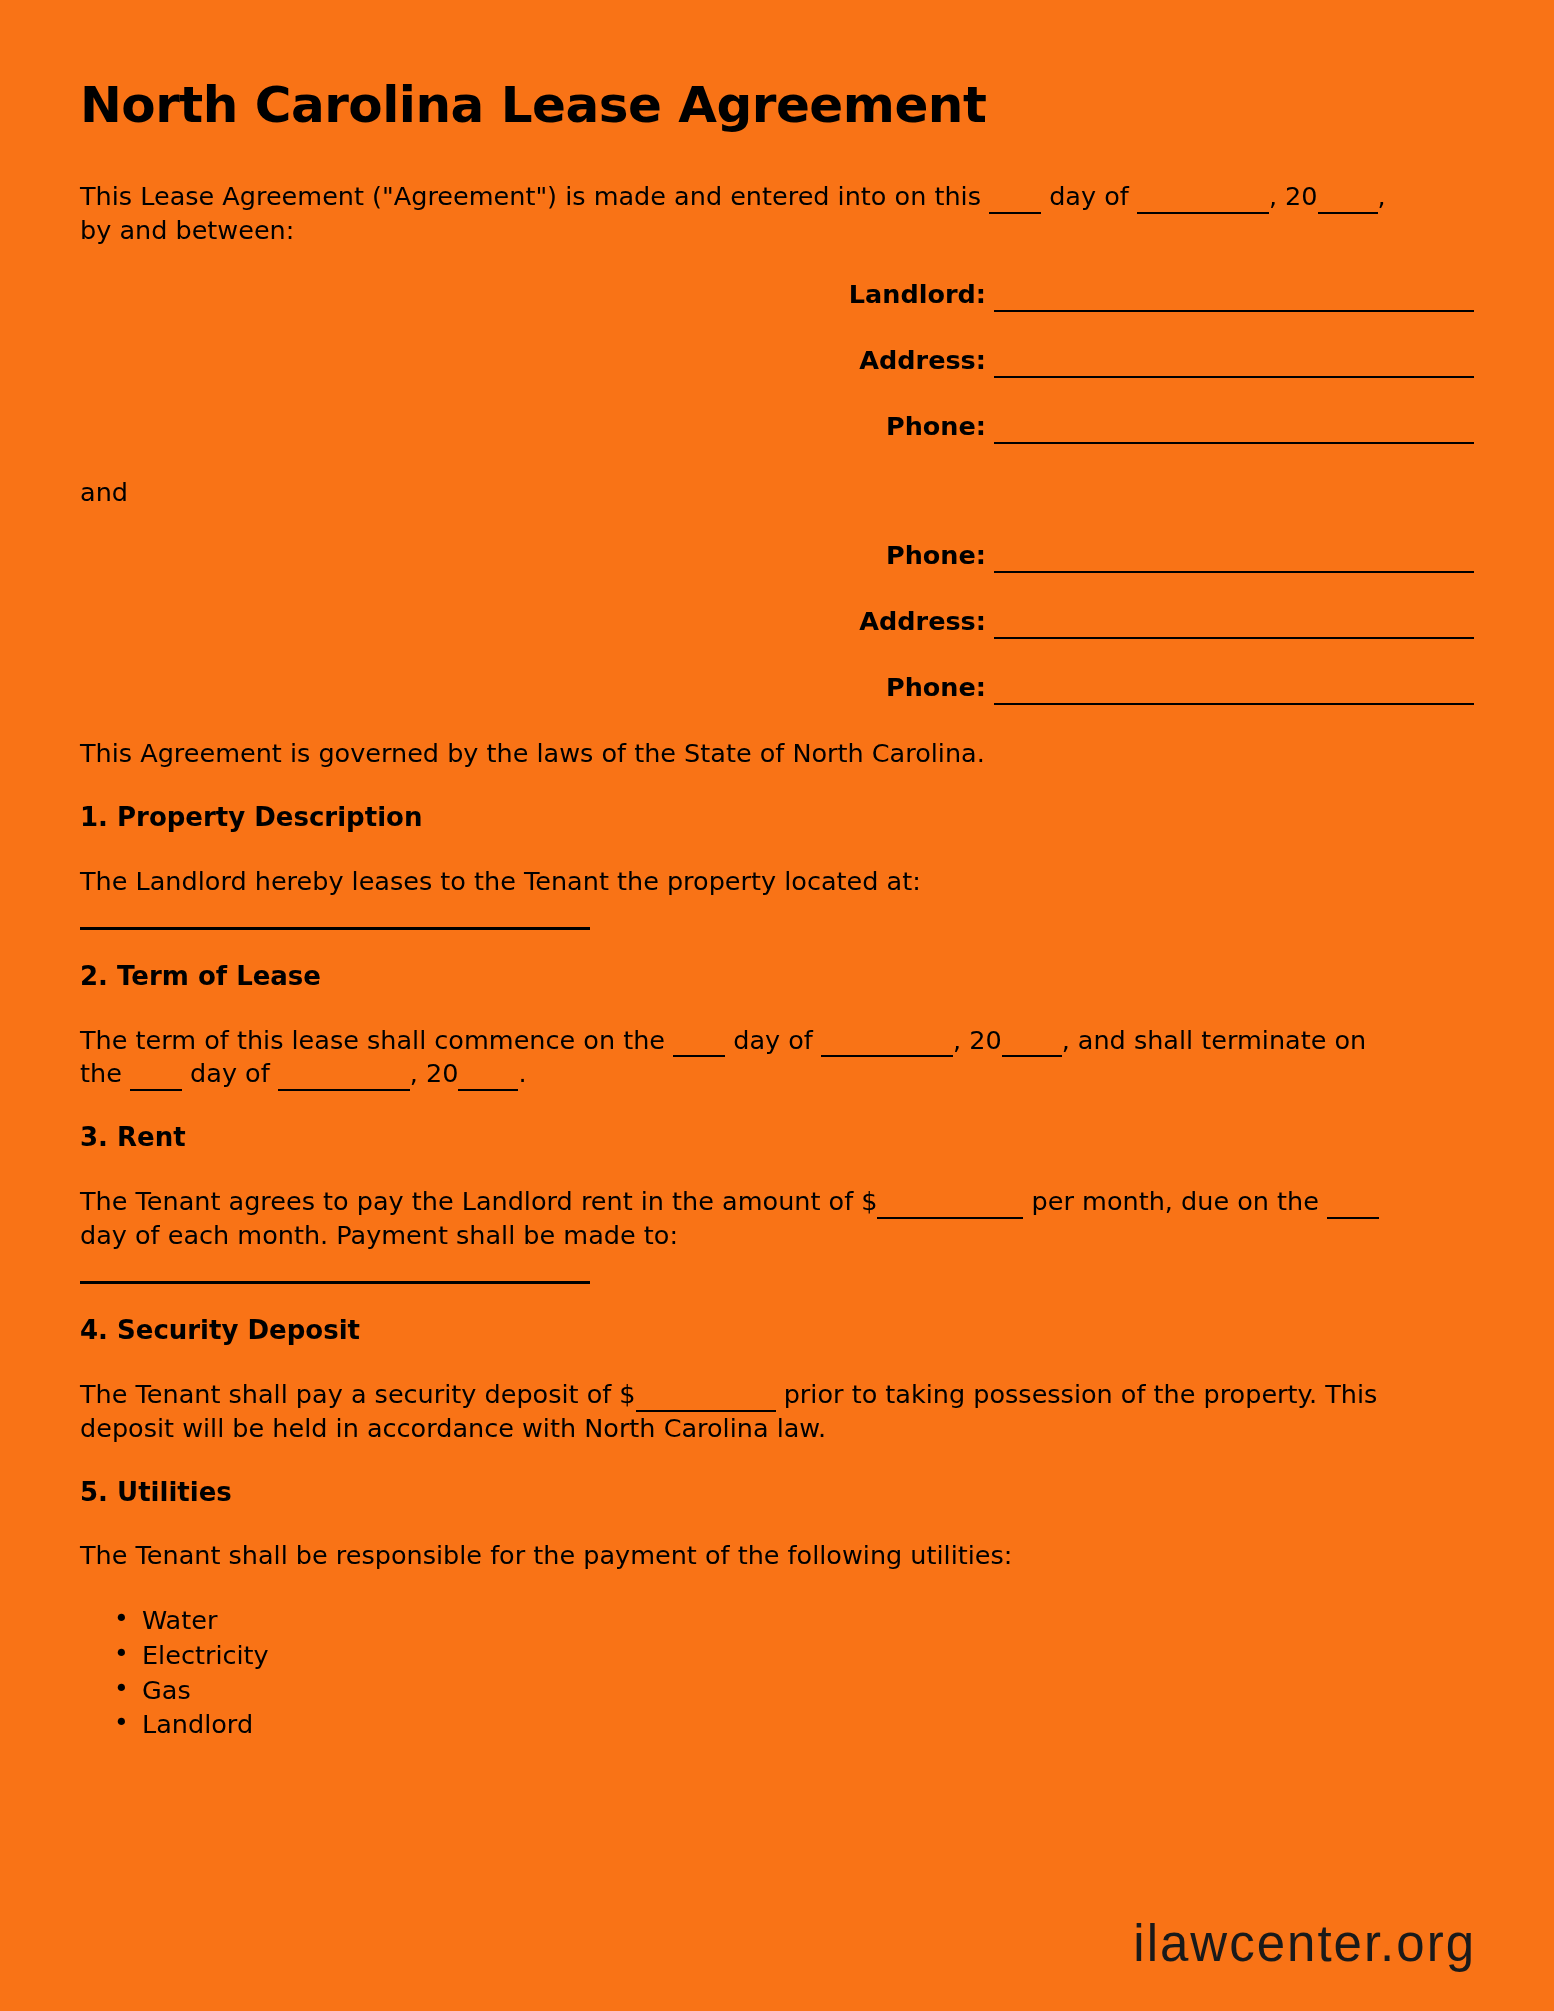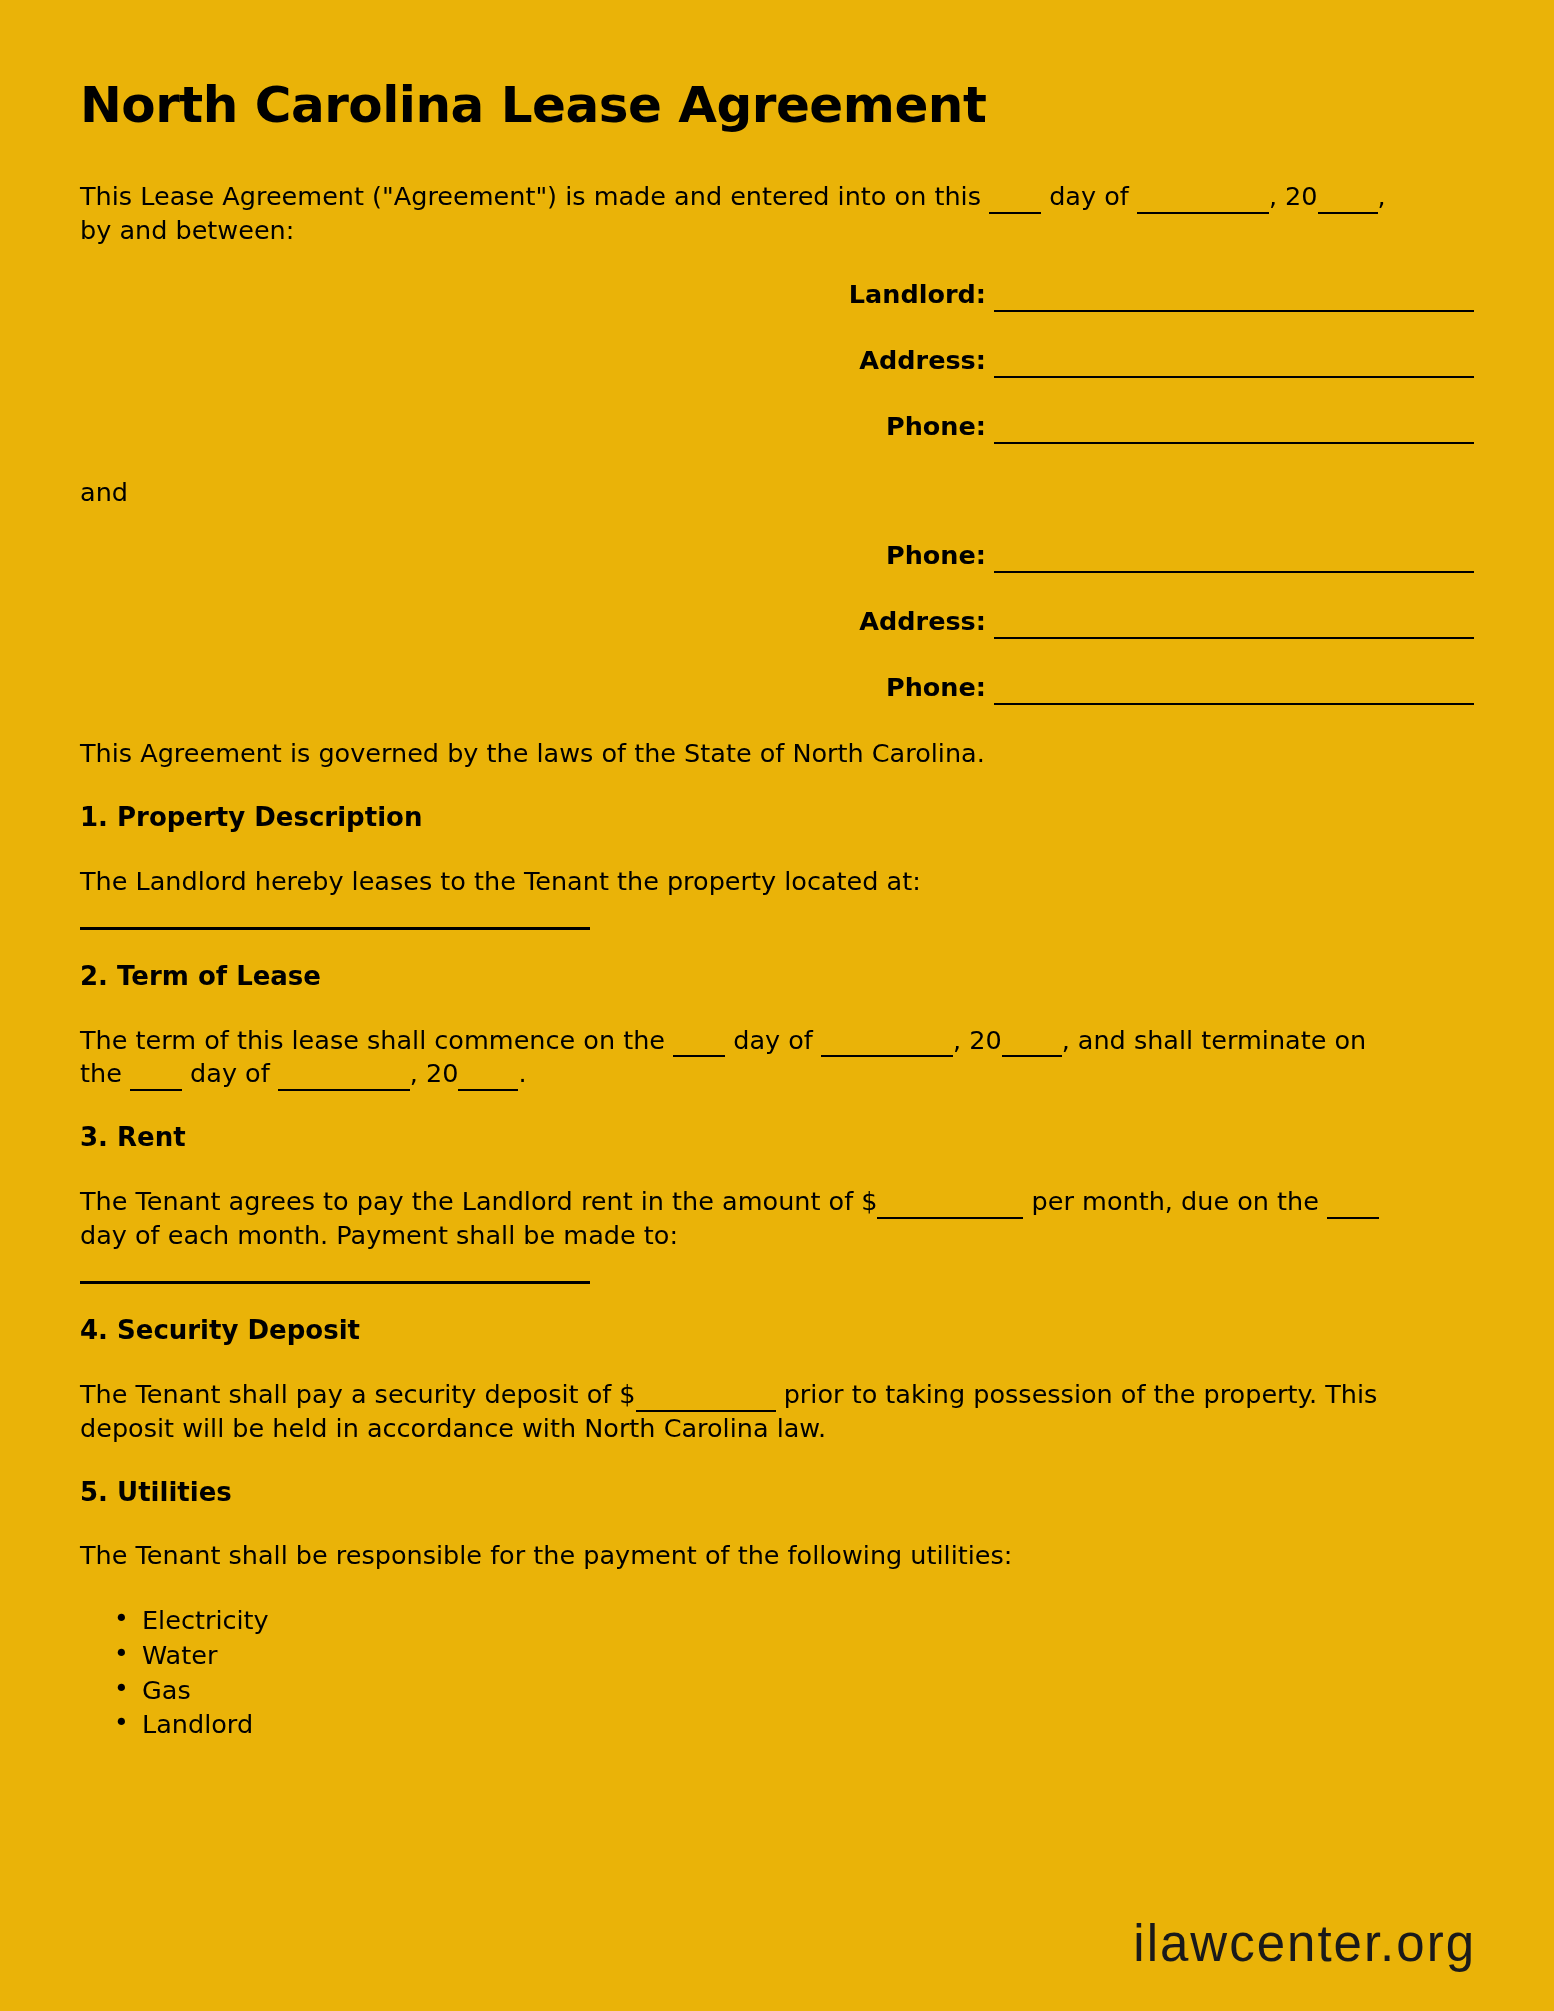--- a/index.html
+++ b/index.html
@@ -8,21 +8,21 @@
     background: #ffffff;
   }
   body {
     font-family: "DejaVu Sans", "Liberation Sans", sans-serif;
     color: #000000;
   }
   .page {
     position: relative;
     width: 1554px;
     height: 2011px;
-    background: #eab308;
+    background: #f97316;
     box-sizing: border-box;
     padding: 78px 80px 0 80px;
     overflow: hidden;
   }
   .doc-title {
     font-size: 50px;
     font-weight: bold;
     letter-spacing: -0.5px;
     line-height: 1.08;
     margin: 0 0 48px 0;
@@ -171,21 +171,21 @@
   <h2 class="sec-head">4. Security Deposit</h2>
   <p class="para">
     <span>The Tenant shall pay a security deposit of $</span><span class="blank blank-money-sd"></span>
     <span>prior to taking possession of the property. This deposit will be held in accordance with North Carolina law.</span>
   </p>
 
   <h2 class="sec-head">5. Utilities</h2>
   <p class="para">The Tenant shall be responsible for the payment of the following utilities:</p>
 
   <ul class="util-list">
+    <li>Water</li>
     <li>Electricity</li>
-    <li>Water</li>
     <li>Gas</li>
     <li>Landlord</li>
   </ul>
 
   <div class="watermark">ilawcenter.org</div>
 
 </div>
 
 </body></html>

